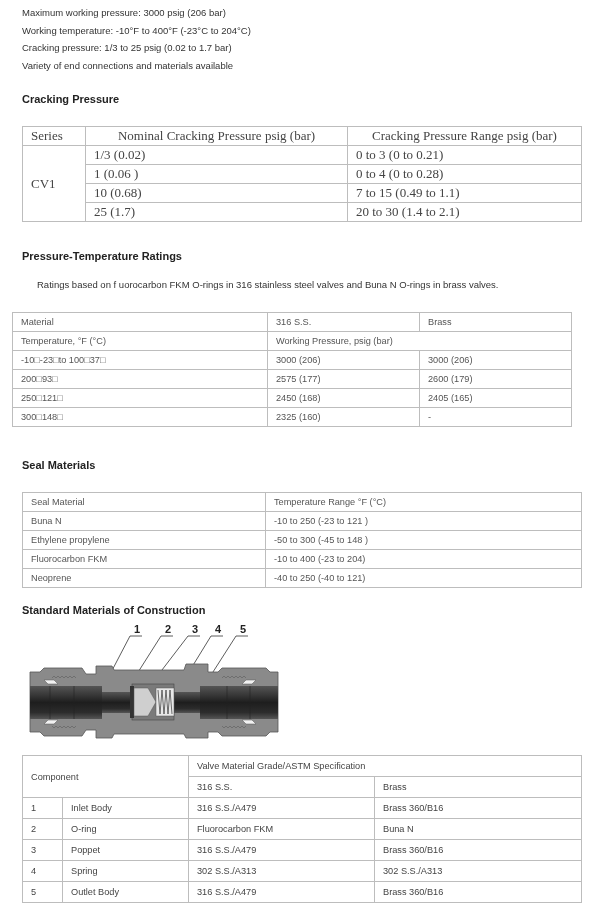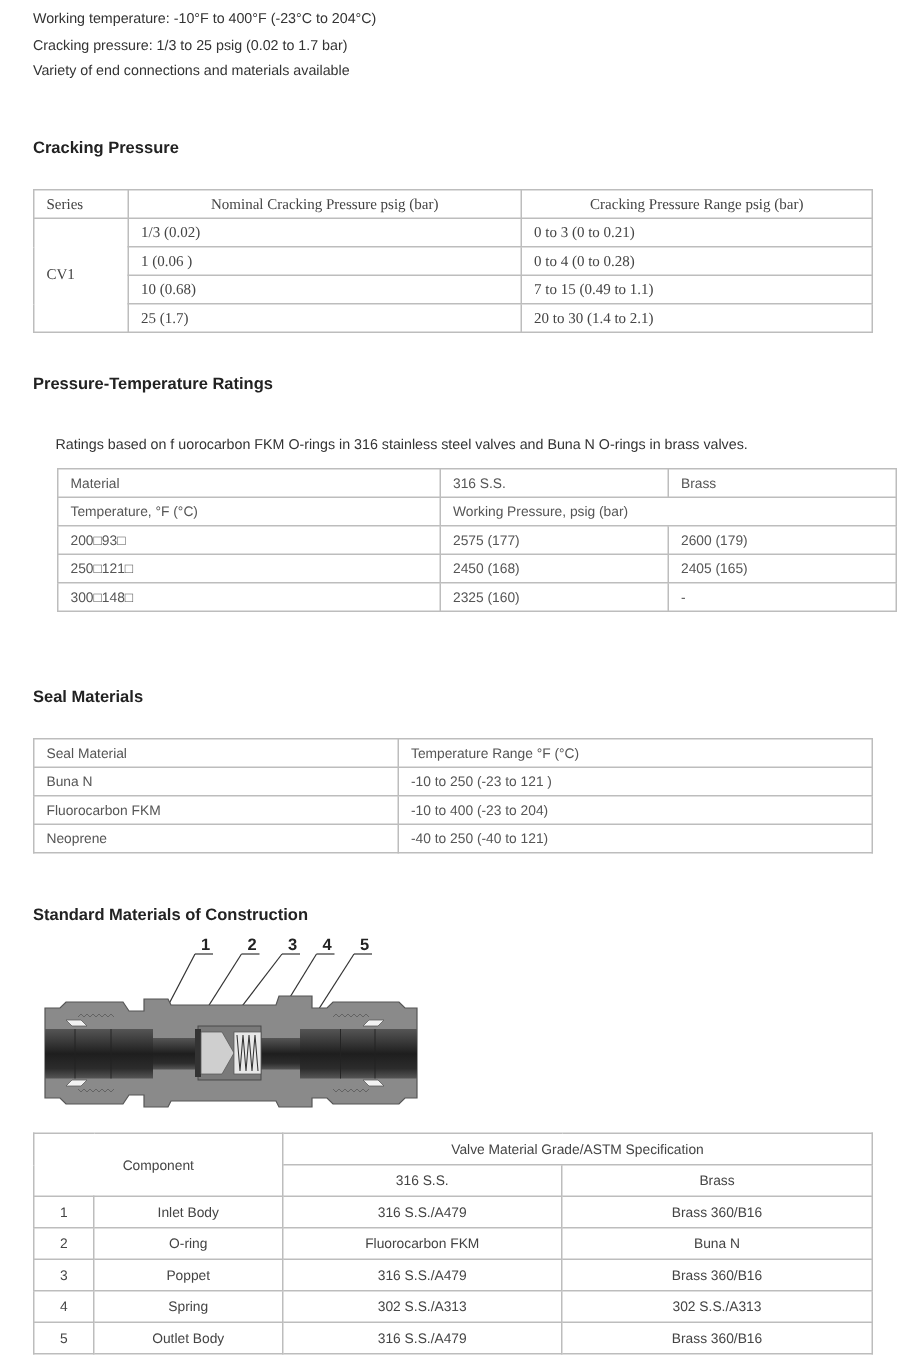--- a/index.html
+++ b/index.html
@@ -10,31 +10,32 @@
   .spec-list { position: absolute; left: 22px; top: 4px; margin: 0; padding: 0; list-style: none; }
   .spec-list li { font-size: 9.5px; line-height: 17.5px; color: #333; }
   .h { position: absolute; left: 22px; font-size: 11px; font-weight: bold; color: #222; margin: 0; }
   .note { position: absolute; left: 22px; font-size: 9.5px; color: #333; margin: 0; }
 
   table { position: absolute; border-collapse: collapse; table-layout: fixed; }
   td { border: 1px solid #bdbdbd; padding: 0 8px; height: 18px; font-size: 9.2px; color: #555; white-space: nowrap; overflow: hidden; }
   table.outer { border: 1.5px solid #333; }
 
   
-  #t-crack td { font-family: "Liberation Serif", serif; font-size: 10px; color: #444; }
+  #t-crack td { font-family: "Liberation Serif", serif; font-size: 13px; color: #444; }
   #t-crack td.center { text-align: center; }
 
-  #t-mats td { text-align: center; color: #444; height: 20px; }
+  #t-mats td { text-align: left; color: #444; height: 20px; }
 
   .diagram { position: absolute; left: 22px; top: 620px; width: 258px; height: 132px; }
 </style>
 </head>
 <body>
 
 <ul class="spec-list">
+  <li>Maximum working pressure: 3000 psig (206 bar)</li>
   <li>Working temperature: -10°F to 400°F (-23°C to 204°C)</li>
   <li>Cracking pressure: 1/3 to 25 psig (0.02 to 1.7 bar)</li>
   <li>Variety of end connections and materials available</li>
 </ul>
 
 <h2 class="h" style="top:93px;">Cracking Pressure</h2>
 <table id="t-crack" class="outer" style="left:22px; top:126px; width:559px;">
   <colgroup>
       <col style="width:63px">
       <col style="width:262px">
@@ -60,38 +61,43 @@
     <td>7 to 15 (0.49 to 1.1)</td>
   </tr>
   <tr>
     <td>25 (1.7)</td>
     <td>20 to 30 (1.4 to 2.1)</td>
   </tr>
 </tbody>
   </table>
 
 <h2 class="h" style="top:250px;">Pressure-Temperature Ratings</h2>
-<p class="note" style="top:291px;padding-left:15px;">Ratings based on f uorocarbon FKM O-rings in 316 stainless steel valves and Buna N O-rings in brass valves.</p>
-<table class="outer" style="left:38px; top:312px; width:559px;">
+<p class="note" style="top:279px;padding-left:15px;">Ratings based on f uorocarbon FKM O-rings in 316 stainless steel valves and Buna N O-rings in brass valves.</p>
+<table class="outer" style="left:12px; top:312px; width:559px;">
   <colgroup>
       <col style="width:255px">
       <col style="width:152px">
       <col style="width:152px">
     </colgroup>
   <tbody>
       <tr>
     <td>Material</td>
     <td>316 S.S.</td>
     <td>Brass</td>
   </tr>
   <tr>
     <td>Temperature, °F (°C)</td>
     <td colspan="2">Working Pressure, psig (bar)</td>
   </tr>
   <tr>
+    <td>-10□-23□to 100□37□</td>
+    <td>3000 (206)</td>
+    <td>3000 (206)</td>
+  </tr>
+  <tr>
     <td>200□93□</td>
     <td>2575 (177)</td>
     <td>2600 (179)</td>
   </tr>
   <tr>
     <td>250□121□</td>
     <td>2450 (168)</td>
     <td>2405 (165)</td>
   </tr>
   <tr>
@@ -109,20 +115,24 @@
       <col style="width:316px">
     </colgroup>
   <tbody>
       <tr>
     <td>Seal Material</td>
     <td>Temperature Range °F (°C)</td>
   </tr>
   <tr>
     <td>Buna N</td>
     <td>-10 to 250 (-23 to 121 )</td>
+  </tr>
+  <tr>
+    <td>Ethylene propylene</td>
+    <td>-50 to 300 (-45 to 148 )</td>
   </tr>
   <tr>
     <td>Fluorocarbon FKM</td>
     <td>-10 to 400 (-23 to 204)</td>
   </tr>
   <tr>
     <td>Neoprene</td>
     <td>-40 to 250 (-40 to 121)</td>
   </tr>
 </tbody>

